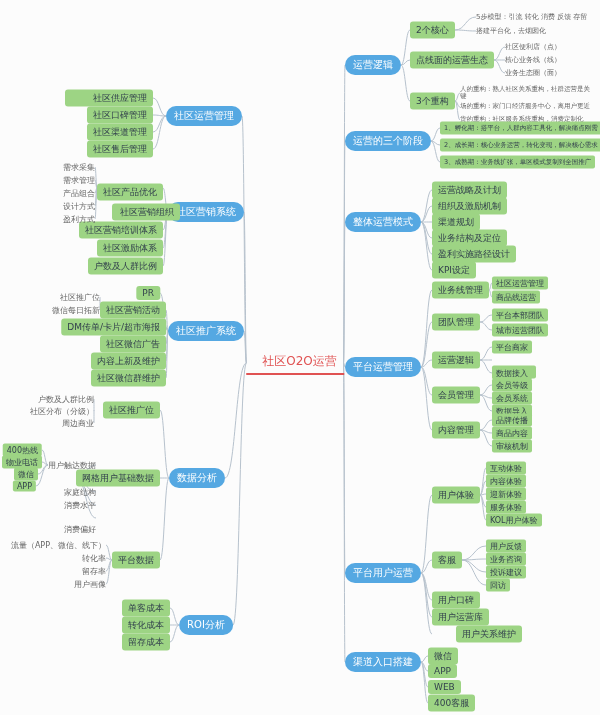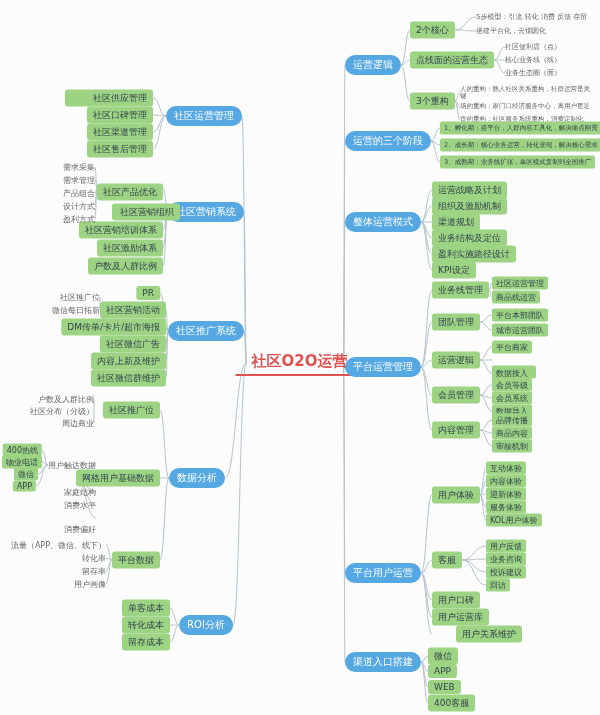--- a/index.html
+++ b/index.html
@@ -6,21 +6,21 @@
   body{
     width:600px;height:715px;overflow:hidden;
     background:var(--c-bg,#fcfcfc);
     font-family:"DejaVu Sans","Liberation Sans",sans-serif;
   }
   #canvas{position:relative;width:600px;height:715px;}
   #edges{position:absolute;left:0;top:0;width:600px;height:715px;pointer-events:none;}
   #edges path{fill:none;stroke:var(--c-line,#b7c2cd);stroke-width:1;}
   .node{position:absolute;white-space:nowrap;box-sizing:border-box;}
   .n-root{
-    font-size:15px;font-weight:bold;color:var(--c-root,#e05252);
+    font-size:12px;font-weight:normal;color:var(--c-root,#e05252);
     padding:2px 7px 3px 16px;border-bottom:2px solid var(--c-root,#e05252);
   }
   .n-branch{
     font-size:10px;color:var(--c-branch-text,#fff);
     background:var(--c-branch,#55a8e2);
     padding:3px 8px;border-radius:10px;
   }
   .n-topic{
     font-size:9px;color:var(--c-topic-text,#33424d);
     background:var(--c-topic,#9dd484);

